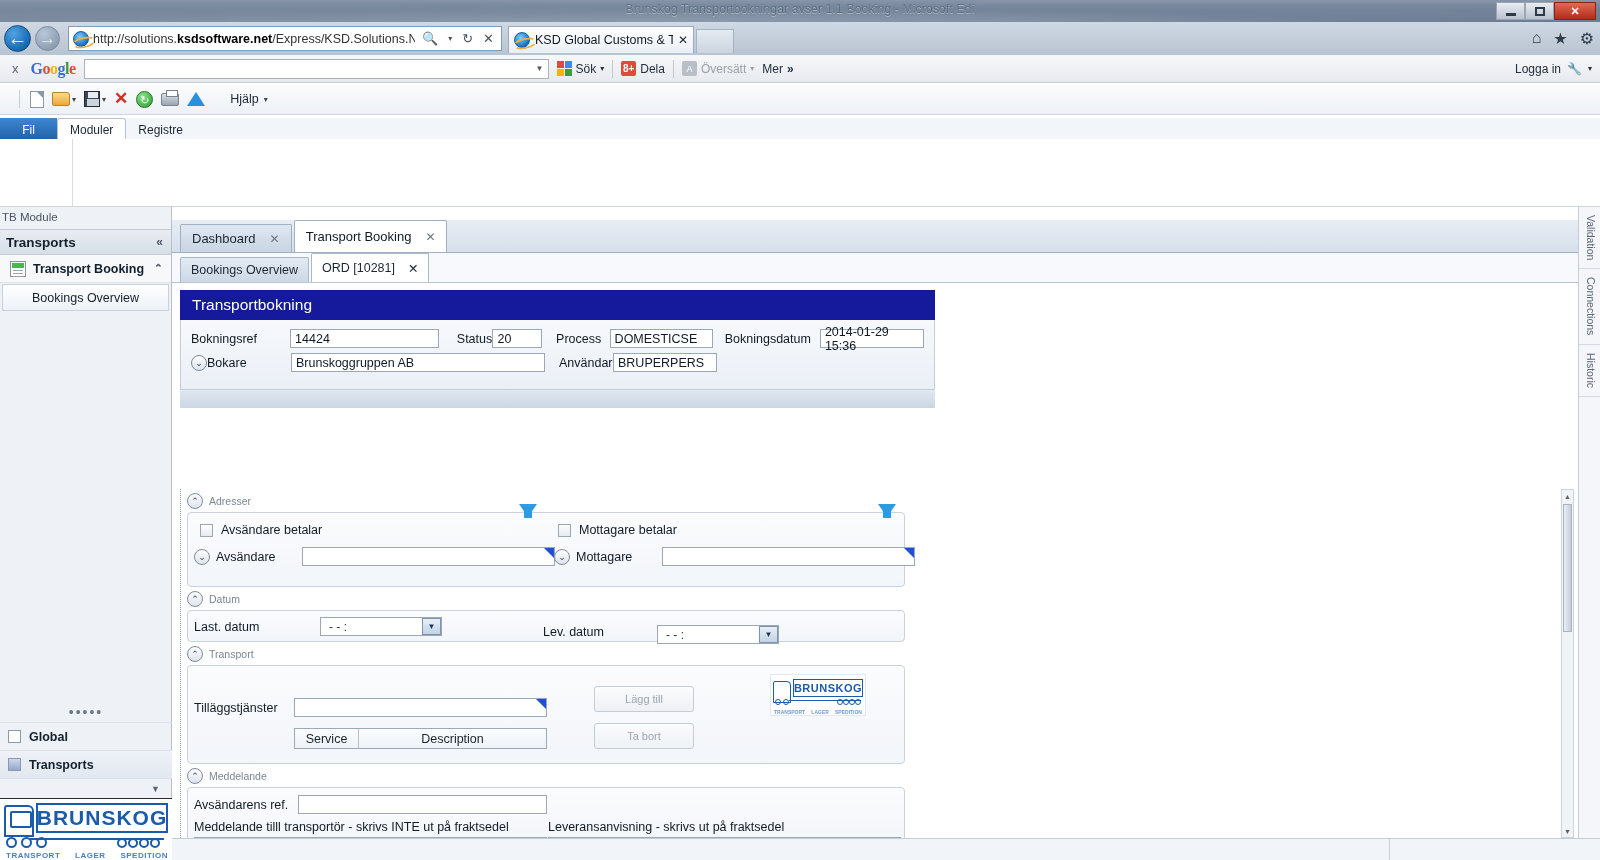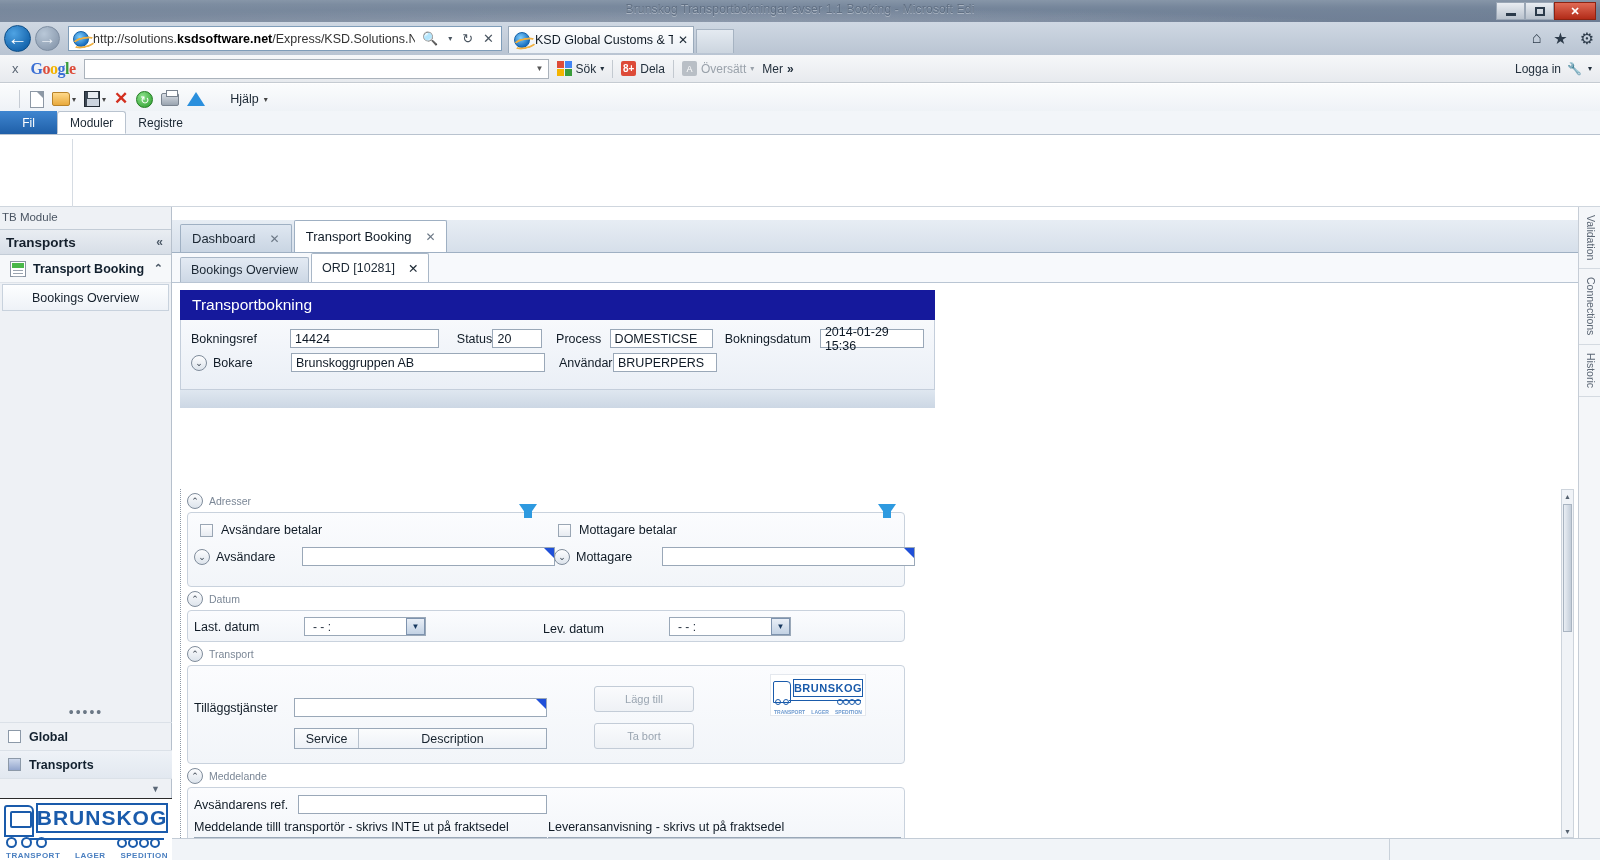--- a/index.html
+++ b/index.html
@@ -149,21 +149,21 @@
   .ico-x{color:#d32f1f;font-size:17px;font-weight:bold;line-height:18px;}
   .ico-refresh{width:17px;height:17px;border-radius:50%;background:radial-gradient(circle at 35% 30%,#8be28b,#2b9b2b);border:1px solid #1f7a1f;color:#fff;font-size:11px;text-align:center;line-height:16px;}
   .ico-print{width:18px;height:13px;background:linear-gradient(180deg,#d9dee5,#9aa4b0);border:1px solid #79838f;border-radius:2px;}
   .ico-print:before{content:"";position:absolute;left:4px;top:-4px;width:10px;height:5px;background:#fff;border:1px solid #79838f;}
   .ico-tri{width:0;height:0;border-left:9px solid transparent;border-right:9px solid transparent;border-bottom:14px solid #2a8fdd;}
   .mini-caret{font-size:8px;color:#444;}
   .help{margin-left:20px;font-size:12.5px;color:#1b2733;display:flex;align-items:center;gap:5px;}
 
   
   .ribbon{
-    position:absolute; left:0; top:111px; width:1600px; height:24px;
+    position:absolute; left:0; top:118px; width:1600px; height:24px;
     background:#f2f5f9; border-bottom:1px solid #b9c3cf;
     display:flex; align-items:flex-end;
   }
   .rtab{height:23px;padding:0 12px;display:flex;align-items:center;font-size:12px;color:#1b2733;}
   .rtab.fil{background:linear-gradient(180deg,#3f86d0,#1f5fa8);color:#fff;width:57px;justify-content:center;padding:0;}
   .rtab.active{background:#fff;border:1px solid #b9c3cf;border-bottom:1px solid #fff;border-radius:3px 3px 0 0;}
   .ribbon-body{
     position:absolute;left:0;top:139px;width:1600px;height:68px;background:#fff;
     border-bottom:1px solid #cfd6de;
   }
@@ -536,21 +536,21 @@
             <span class="inp" style="width:150px">14424</span>
             <span class="lbl" style="width:54px;padding-left:18px">Status</span>
             <span class="inp" style="width:50px">20</span>
             <span class="lbl" style="width:68px;padding-left:14px">Process</span>
             <span class="inp" style="width:104px">DOMESTICSE</span>
             <span class="lbl" style="width:108px;padding-left:12px">Bokningsdatum</span>
             <span class="inp" style="width:105px">2014-01-29 15:36</span>
           </div>
           <div class="frow">
             <span class="circ">⌄</span>
-            <span class="lbl" style="width:84px;padding-left:6px">Bokare</span>
+            <span class="lbl" style="width:84px;padding-left:0">Bokare</span>
             <span class="inp corner" style="width:254px">Brunskoggruppen AB</span>
             <span class="lbl" style="width:68px;padding-left:14px">Användarid</span>
             <span class="inp" style="width:104px">BRUPERPERS</span>
           </div>
         </div>
         <div class="hdr-strip"></div>
       </div>
 
       <div class="scroll-area">
 
@@ -583,28 +583,28 @@
             <span class="lbl" style="width:80px">Mottagare</span>
             <span class="fld corner" style="width:253px"></span>
           </div>
         </div>
 
         <div class="sect-head">
           <span class="circ">⌃</span>
           <span class="t">Datum</span>
         </div>
         <div class="panel" style="height:32px;position:relative">
-          <div style="position:absolute;left:6px;top:6px;display:flex;align-items:center;gap:0">
+          <div style="position:absolute;left:6px;top:6px;display:flex;align-items:center;gap:16px">
             <span class="lbl" style="width:110px">Last. datum</span>
             <span class="fld" style="width:122px;display:flex;align-items:center;justify-content:space-between;padding-left:8px">
               <span style="font-size:12px;color:#2b3644">-  -        :</span>
               <span class="dd-btn">▼</span>
             </span>
           </div>
-          <div style="position:absolute;left:355px;top:6px;display:flex;align-items:flex-end;gap:16px">
+          <div style="position:absolute;left:355px;top:14px;display:flex;align-items:flex-start;gap:4px">
             <span class="lbl" style="width:110px">Lev. datum</span>
             <span class="fld" style="width:122px;display:flex;align-items:center;justify-content:space-between;padding-left:8px">
               <span style="font-size:12px;color:#2b3644">-  -        :</span>
               <span class="dd-btn">▼</span>
             </span>
           </div>
         </div>
 
         <div class="sect-head">
           <span class="circ">⌃</span>

